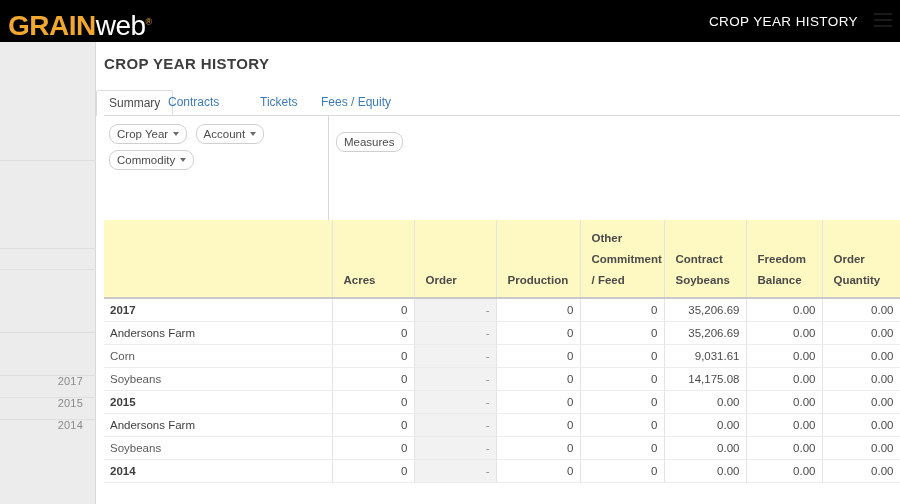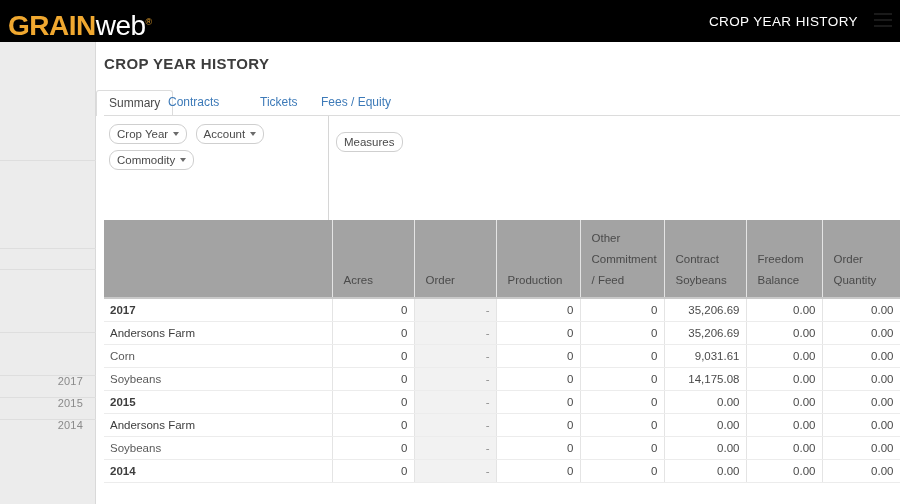--- a/index.html
+++ b/index.html
@@ -187,23 +187,23 @@
     border-right: 1px solid #e4e4e4;
     border-bottom: 1px solid #ececec;
     padding: 0 6px;
     overflow: hidden;
     white-space: nowrap;
   }
   #grid th {
     height: 78px;
     vertical-align: bottom;
     padding-bottom: 6px;
-    font-weight: 400;
+    font-weight: 700;
     text-align: left;
-    background: #a3a3a3;
+    background: #fef9c3;
     border-bottom: 2px solid #c9c9c9;
     white-space: normal;
     line-height: 21px;
     padding-left: 11px;
   }
   #grid th.num { text-align: left; }
   #grid td.num { text-align: right; }
   #grid tbody tr { height: 22.5px; }
   #grid td { height: 22.5px; line-height: 22px; }
 

